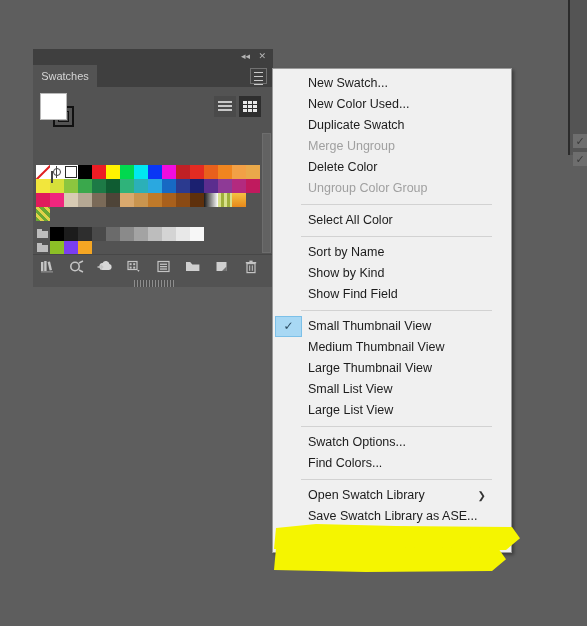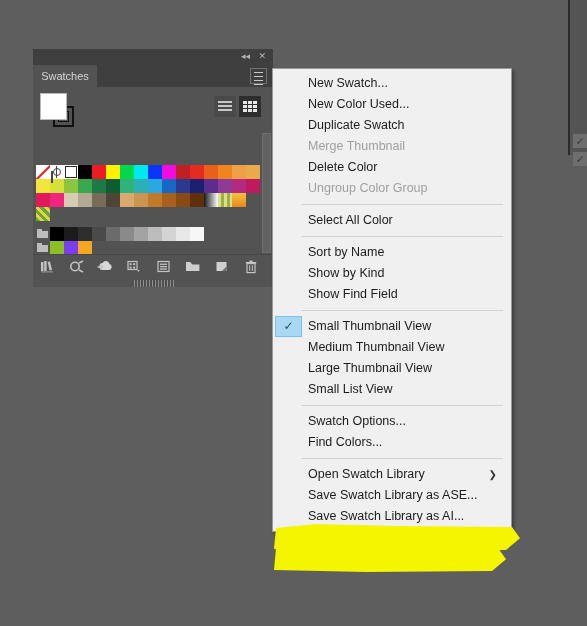--- a/index.html
+++ b/index.html
@@ -298,21 +298,21 @@
   
   #flyout-menu {
     position: absolute;
     left: 272px;
     top: 68px;
     width: 240px;
     background: #f0f0f0;
     border: 1px solid #9a9a9a;
     box-sizing: border-box;
     box-shadow: 2px 2px 3px rgba(0,0,0,0.35);
-    padding: 4px 0 4px 0;
+    padding: 4px 11px 4px 0;
     z-index: 5;
   }
   .menu-item {
     position: relative;
     height: 21px;
     line-height: 21px;
     padding-left: 35px;
     font-size: 12.5px;
     color: #1c1c1c;
     white-space: nowrap;
@@ -554,34 +554,35 @@
       </div>
     </div>
     <div id="panel-grip"></div>
   </div>
 </div>
 
 <div id="flyout-menu">
     <div class="menu-item"><span>New Swatch...</span></div>
     <div class="menu-item"><span>New Color Used...</span></div>
     <div class="menu-item"><span>Duplicate Swatch</span></div>
-    <div class="menu-item disabled"><span>Merge Thumbnail</span></div>
+    <div class="menu-item disabled"><span>Merge Ungroup</span></div>
     <div class="menu-item"><span>Delete Color</span></div>
     <div class="menu-item disabled"><span>Ungroup Color Group</span></div>
     <div class="menu-sep"></div>
     <div class="menu-item"><span>Select All Color</span></div>
     <div class="menu-sep"></div>
     <div class="menu-item"><span>Sort by Name</span></div>
     <div class="menu-item"><span>Show by Kind</span></div>
     <div class="menu-item"><span>Show Find Field</span></div>
     <div class="menu-sep"></div>
     <div class="menu-item"><span class="check-box">✓</span><span>Small Thumbnail View</span></div>
     <div class="menu-item"><span>Medium Thumbnail View</span></div>
     <div class="menu-item"><span>Large Thumbnail View</span></div>
     <div class="menu-item"><span>Small List View</span></div>
+    <div class="menu-item"><span>Large List View</span></div>
     <div class="menu-sep"></div>
     <div class="menu-item"><span>Swatch Options...</span></div>
     <div class="menu-item"><span>Find Colors...</span></div>
     <div class="menu-sep"></div>
     <div class="menu-item"><span>Open Swatch Library</span><span class="submenu-arrow">❯</span></div>
     <div class="menu-item"><span>Save Swatch Library as ASE...</span></div>
     <div class="menu-item"><span>Save Swatch Library as AI...</span></div>
   </div>
 
 <svg id="highlight-layer">

